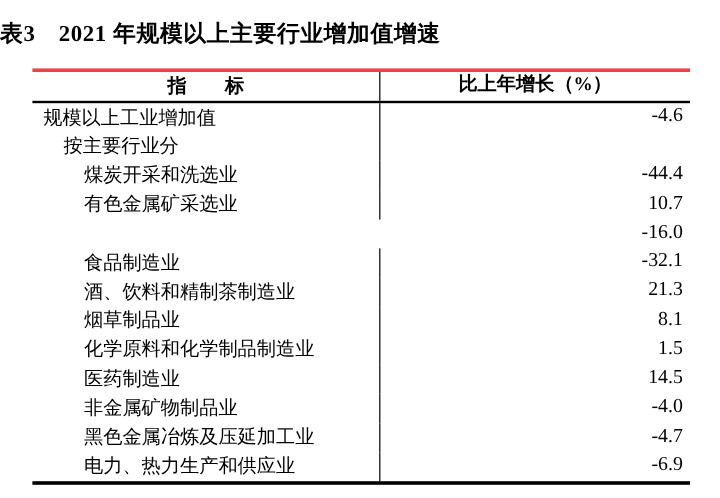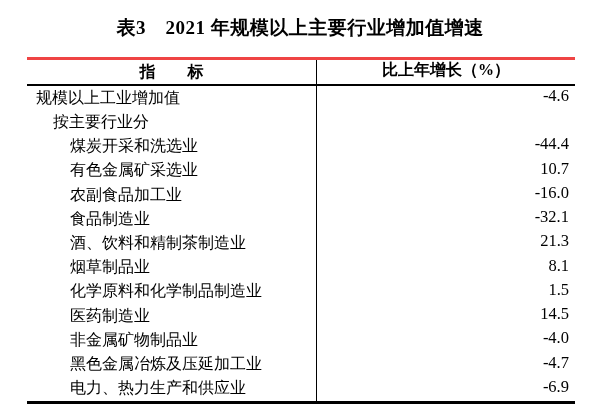--- a/index.html
+++ b/index.html
@@ -13,21 +13,21 @@
     height: 415px;
     font-family: "Liberation Serif", "DejaVu Serif", serif;
     color: #000000;
     overflow: hidden;
   }
   .page-title {
     position: absolute;
     top: 15px;
     left: 0;
     width: 600px;
-    text-align: center;
+    text-align: left;
     font-size: 19px;
     font-weight: bold;
     letter-spacing: 0.5px;
     white-space: pre;
   }
   .table-wrap {
     position: absolute;
     left: 27px;
     top: 57px;
     width: 548px;
@@ -122,23 +122,20 @@
     </div>
     <div class="t-row ind2">
       <div class="cell-left">
           <span class="label">有色金属矿采选业</span>
         </div>
       <div class="cell-right">
           <span class="value">10.7</span>
         </div>
     </div>
     <div class="t-row ind2">
-      <div class="cell-left">
-          <span class="label">农副食品加工业</span>
-        </div>
       <div class="cell-right">
           <span class="value">-16.0</span>
         </div>
     </div>
     <div class="t-row ind2">
       <div class="cell-left">
           <span class="label">食品制造业</span>
         </div>
       <div class="cell-right">
           <span class="value">-32.1</span>

